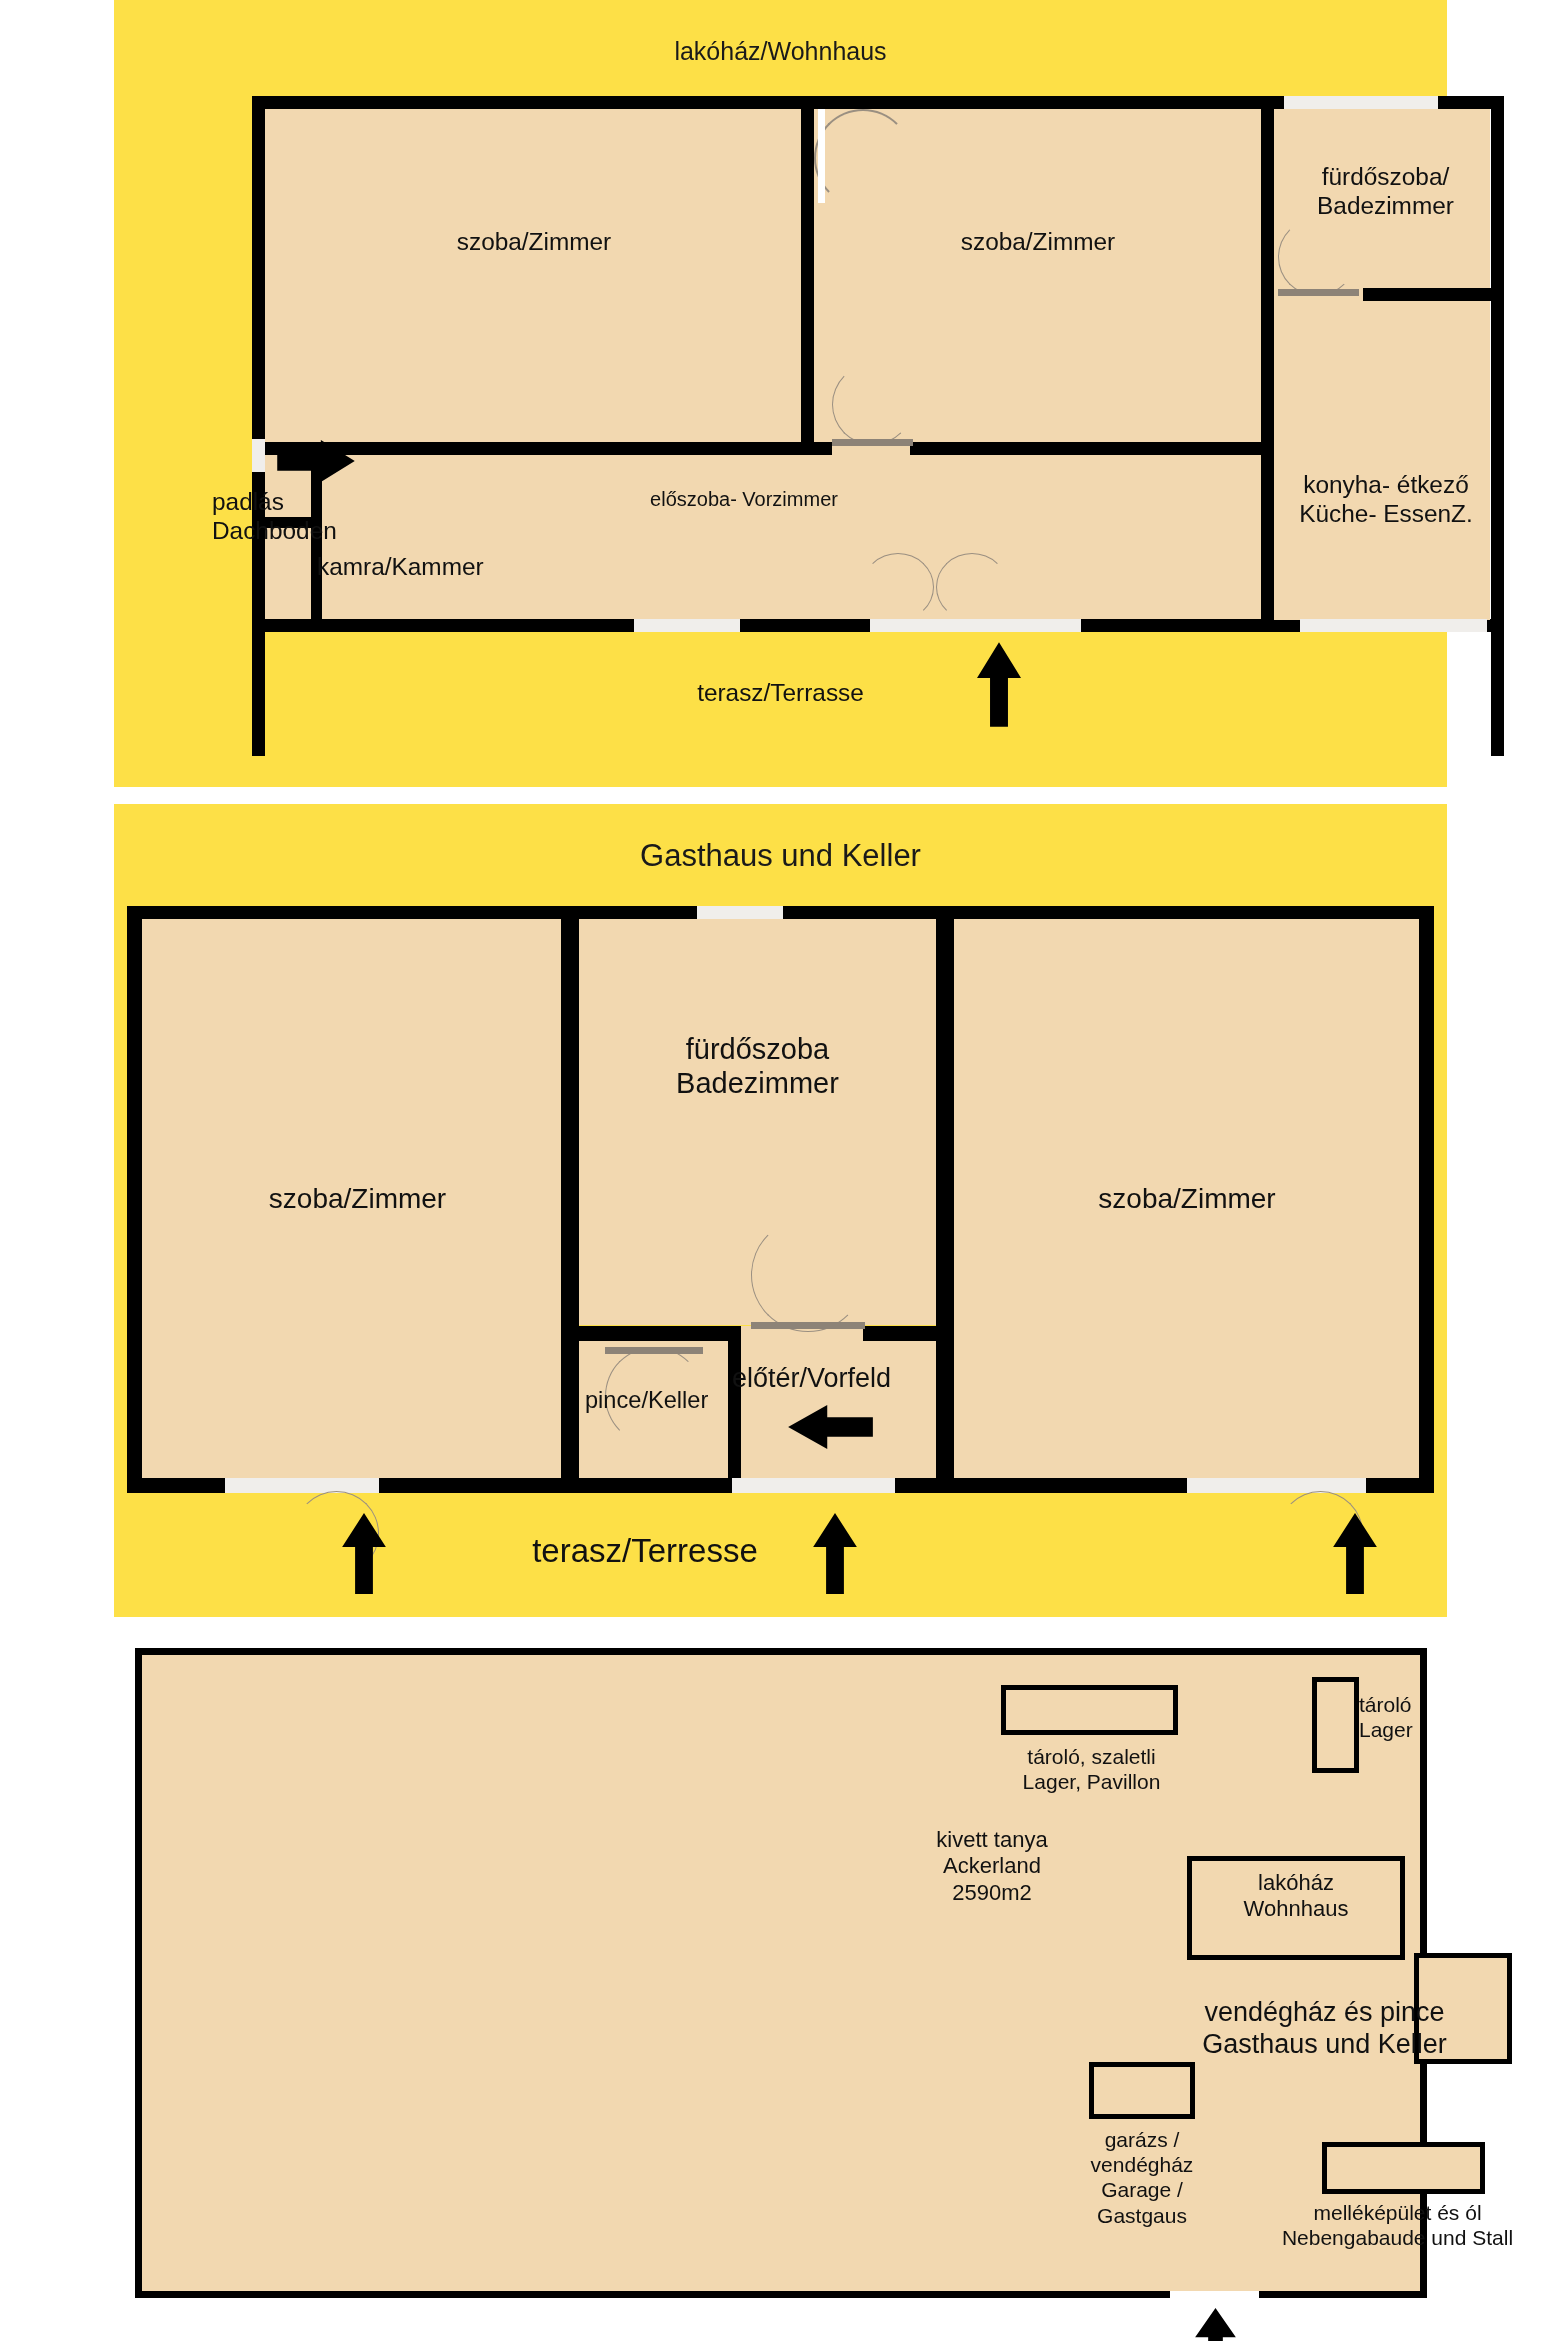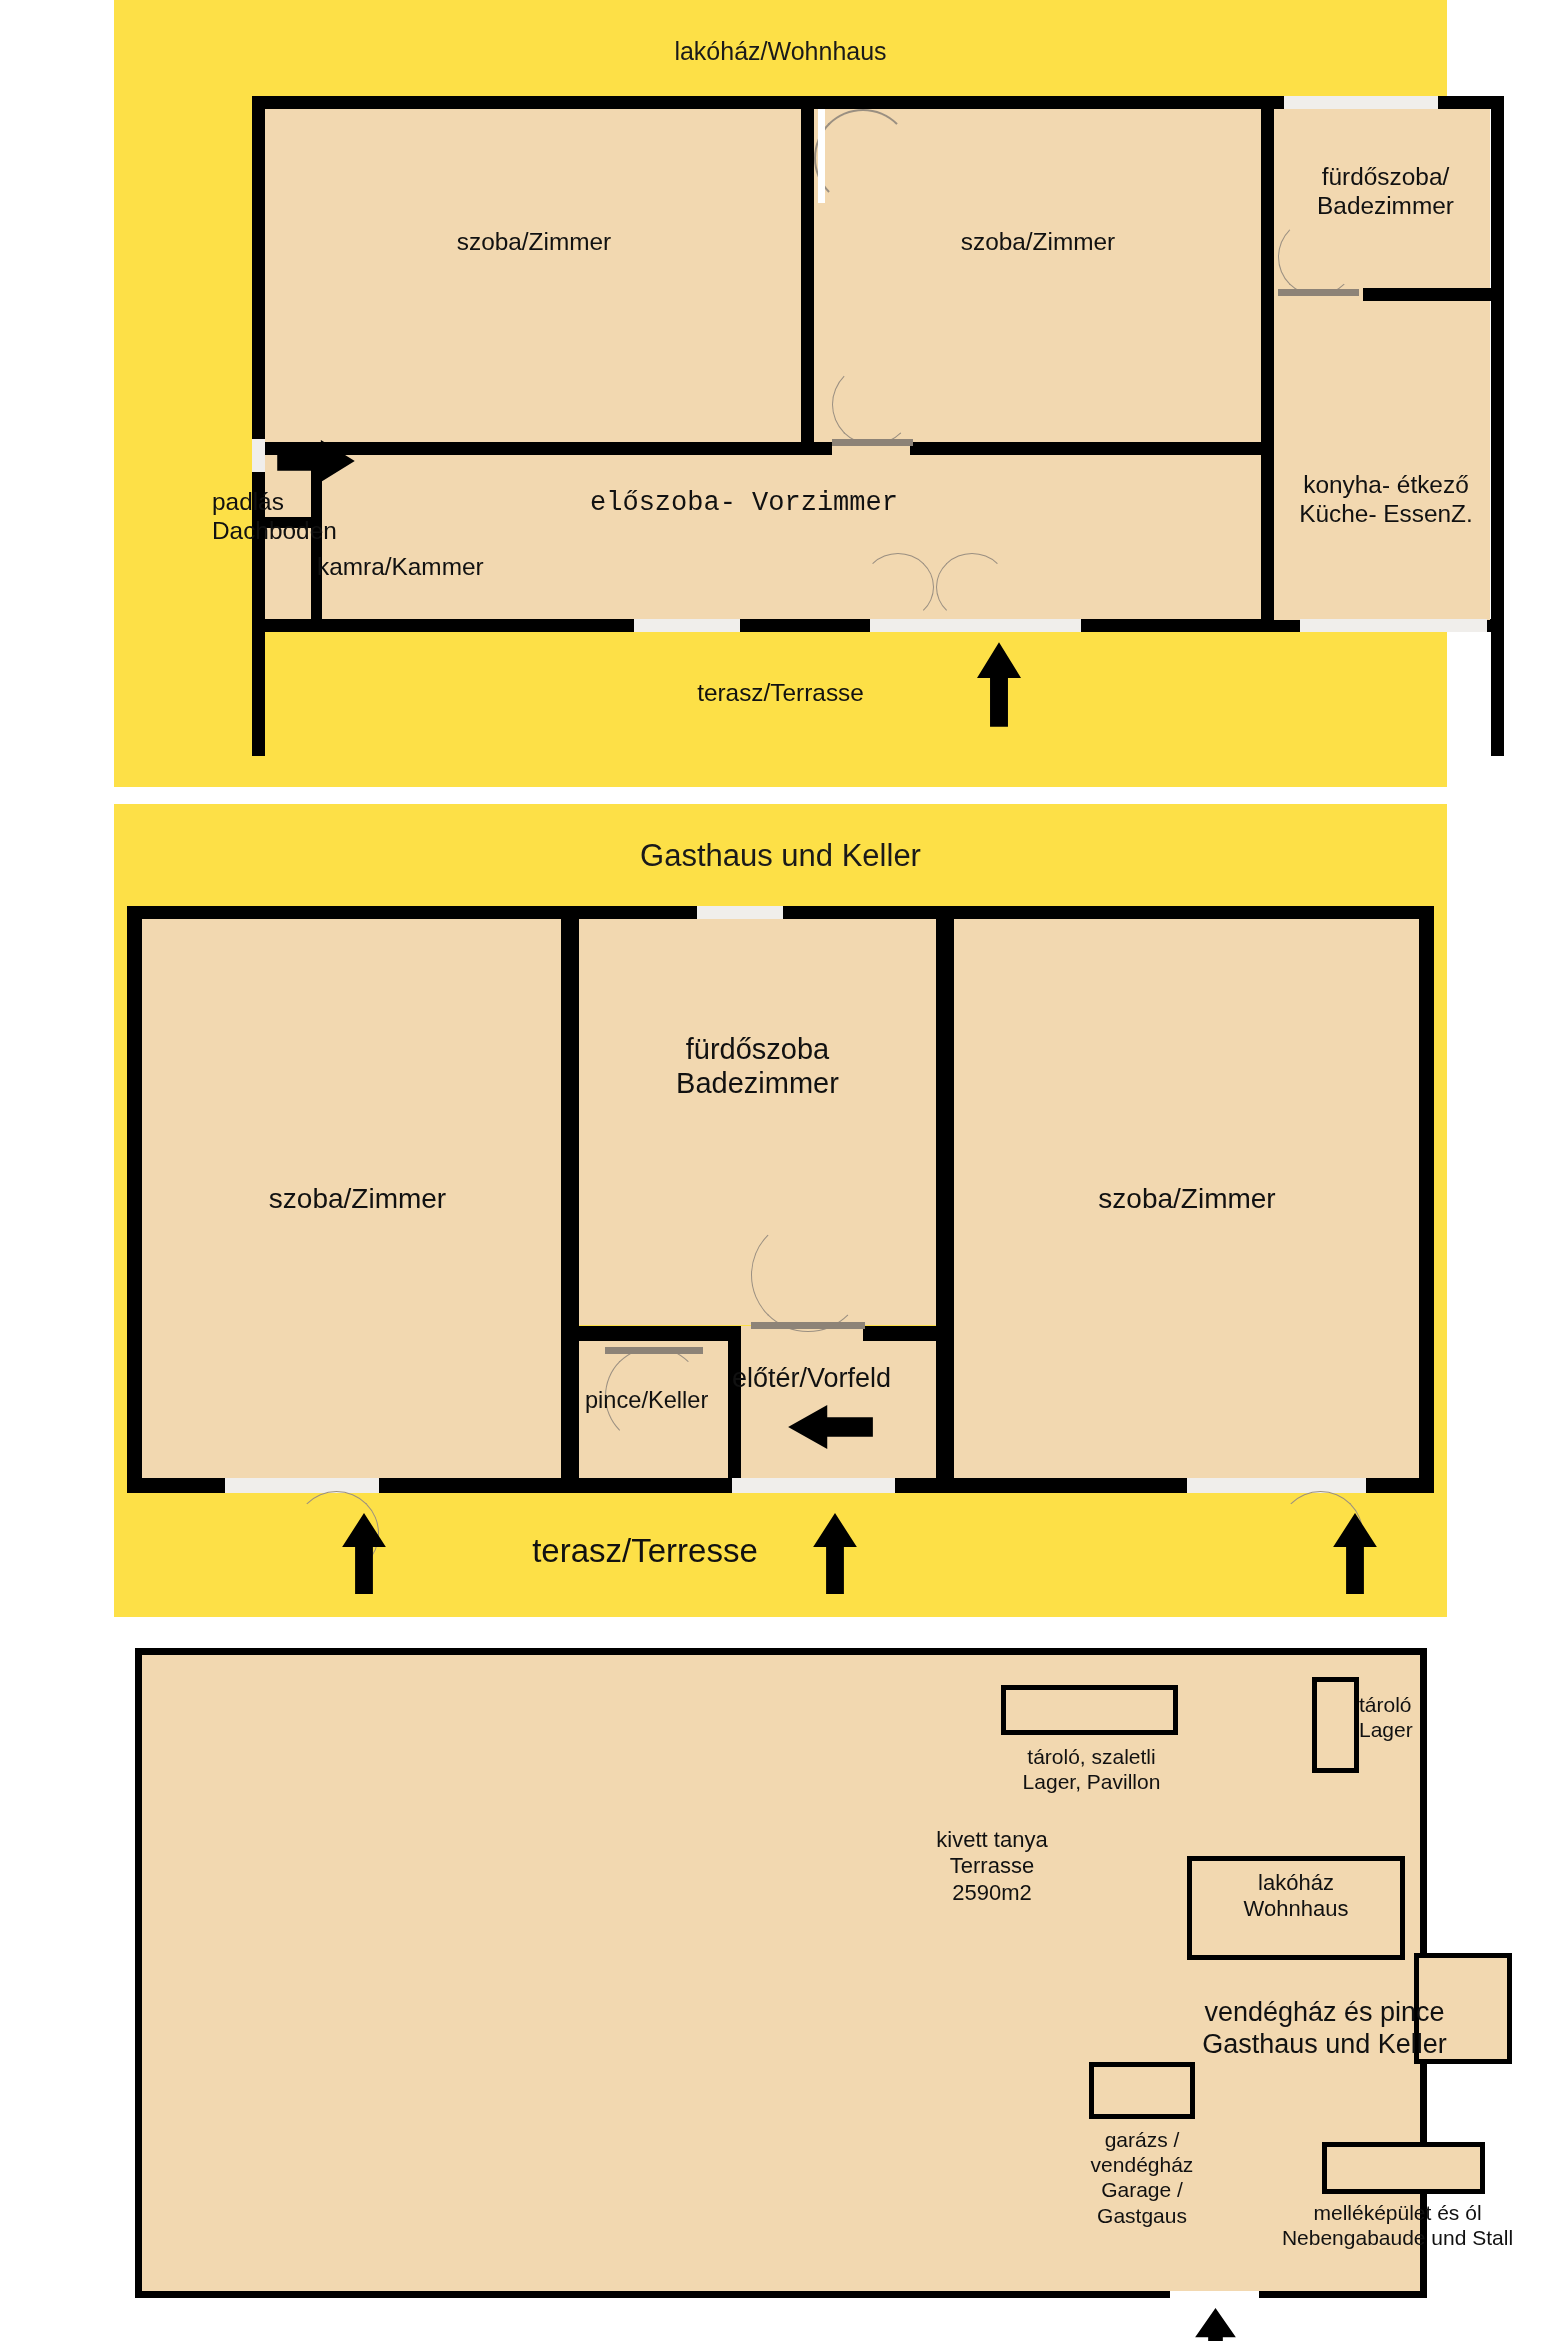--- a/index.html
+++ b/index.html
@@ -142,21 +142,21 @@
     <div class="leaf" style="left:718px; top:439px; width:81px; height:6.5px;"></div>
     <div class="swing bl" style="left:1164px; top:218px; width:78px; height:78px;"></div>
     <div class="leaf" style="left:1164px; top:289px; width:81px; height:6.5px;"></div>
     <div class="swing tr" style="left:748px; top:553px; width:72px; height:68px;"></div>
     <div class="swing tl" style="left:822px; top:553px; width:72px; height:68px;"></div>
 
     <div class="roomlabel" style="left:241px; top:228px; width:358px; font-size:24.4px;">szoba/Zimmer</div>
     <div class="roomlabel" style="left:741px; top:228px; width:366px; font-size:24.4px;">szoba/Zimmer</div>
     <div class="roomlabel" style="left:1162px; top:163px; width:219px; font-size:24.4px;">fürdőszoba/
 Badezimmer</div>
-    <div class="roomlabel" style="left:366px; top:488px; width:528px; font-size:27px;font-family:Liberation Mono, monospace;">előszoba- Vorzimmer</div>
+    <div class="roomlabel" style="left:366px; top:488px; width:528px; font-size:20px;">előszoba- Vorzimmer</div>
     <div class="roomlabel" style="left:203px; top:553px; width:276px; font-size:24.4px; text-align:left;">kamra/Kammer</div>
     <div class="roomlabel" style="left:1154px; top:471px; width:236px; font-size:24.4px;">konyha- étkező
 Küche- EssenZ.</div>
     <div class="roomlabel" style="left:455px; top:679px; width:423px; font-size:24.4px;">terasz/Terrasse</div>
     <div class="roomlabel" style="left:98px; top:488px; width:179px; font-size:24.4px; text-align:left;">padlás
 Dachboden</div>
 
     <div class="arrow" style="left:163px; top:440px;">
       <svg width="78" height="42" viewBox="0 0 96 52">
         <polygon points="0,14 54,14 54,0 96,26 54,52 54,38 0,38" fill="#000"></polygon>
@@ -264,21 +264,21 @@
     <div class="sitelabel" style="left:910px; top:502px; width:236px; font-size:21px;">garázs /
 vendégház
 Garage /
 Gastgaus</div>
 
     <div class="sitebox" style="left:1208px; top:517px; width:163px; height:52px;"></div>
     <div class="sitelabel" style="left:1121px; top:575px; width:325px; font-size:21px;">melléképület és ól
 Nebengabaude und Stall</div>
 
     <div class="sitelabel" style="left:748px; top:202px; width:260px; font-size:22px;">kivett tanya
-Terrasse
+Ackerland
 2590m2</div>
 
     <div class="gap onwhite" style="left:1056px; top:666px; width:89px; height:13px; background:#ffffff;"></div>
     <div class="arrow" style="left:1081px; top:683px;">
       <svg width="41" height="44" viewBox="0 0 50 54">
         <polygon points="25,0 50,36 34,36 34,54 16,54 16,36 0,36" fill="#000"></polygon>
       </svg>
     </div>
   </div>
 

